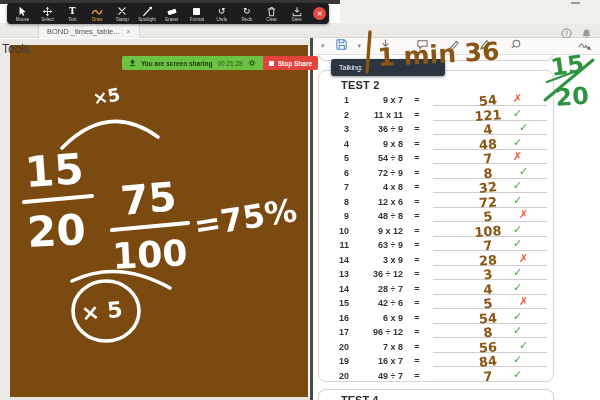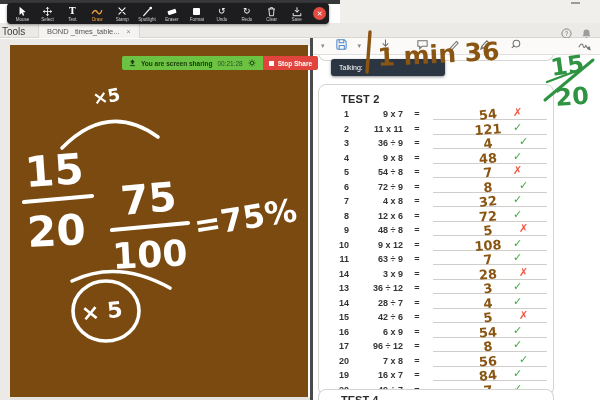--- a/index.html
+++ b/index.html
@@ -19,21 +19,21 @@
   .tb-item .lbl { font-size:4.5px; color:#d2d2d2; line-height:5px; white-space:nowrap; }
   .tb-item.active .lbl { color:#f0a33c; }
   .uglyph { font-size:9px; color:#fff; line-height:9px; }
   .tglyph { font-family:"DejaVu Serif", serif; font-size:9px; font-weight:bold; color:#fff; line-height:9px; }
   .fmt-sq { width:7px; height:7px; background:#fff; border-radius:1px; }
   .close-btn { width:13px; height:13px; border-radius:50%; background:#e14b41; color:#fff; font-size:7px;
     display:flex; align-items:center; justify-content:center; margin-left:4px; cursor:pointer; }
 
   
   .tab-bar { position:absolute; left:0; top:23px; right:0; height:15px; background:#eceae7; border-bottom:1px solid #d8d6d2; }
-  .tools-label { position:absolute; left:2px; top:26px; font-size:10px; color:#3c3c3c; z-index:2; }
+  .tools-label { position:absolute; left:2px; top:42px; font-size:12px; color:#3c3c3c; z-index:2; }
   .doc-tab { position:absolute; left:38px; top:23px; height:15px; background:#f4f3f1; border:1px solid #d8d6d2; border-bottom:none;
     display:flex; align-items:center; gap:7px; padding:0 8px; font-size:7.5px; color:#555; z-index:2; border-radius:2px 2px 0 0; }
   .tab-close { color:#888; font-size:7px; cursor:pointer; }
   .chrome-icons { position:absolute; right:8px; top:25px; display:flex; gap:9px; align-items:center; z-index:2; }
 
   
   .pdf-strip { position:absolute; left:313px; top:38px; right:0; height:17px; background:#fbfaf9; border-bottom:1px solid #e3e1de;
     display:flex; align-items:center; gap:10px; padding:0 8px; z-index:3; }
   .pdf-divider { position:absolute; left:310px; top:38px; width:3px; bottom:0; background:#4a4a4c; z-index:4; }
   .caret { font-size:7px; color:#8a8a8a; }
@@ -51,21 +51,21 @@
   .share-green { background:#6cc242; border-radius:2px 0 0 2px; display:flex; align-items:center; gap:5px; padding:0 7px; }
   .share-msg { font-size:6.5px; color:#17380b; }
   .share-timer { font-size:6.5px; color:#2c5220; font-weight:normal; }
   .share-red { background:#e0443c; border-radius:0 2px 2px 0; display:flex; align-items:center; gap:4px; padding:0 6px; cursor:pointer; }
   .stop-lbl { font-size:6.5px; color:#fff; }
   .stop-sq { width:5px; height:5px; border:1px solid #fff; background:#fff; }
 
   
   .prev-card { position:absolute; left:318px; top:48px; width:236px; height:13px; background:#fff;
     border:1px solid #d8d6d3; border-top:none; border-radius:0 0 8px 8px; z-index:2; }
-  .ws-card { position:absolute; left:318px; top:84px; width:236px; height:312px; background:#fff;
+  .ws-card { position:absolute; left:318px; top:70px; width:236px; height:312px; background:#fff;
     border:1px solid #d6d4d1; border-radius:8px; z-index:2; }
   .ws-title { padding:8px 0 0 22px; font-size:11px; font-weight:bold; color:#2b2b2b; letter-spacing:.2px; }
   .ws-rows { position:absolute; left:0; top:22px; right:0; bottom:2px; }
   .row { height:14.5px; display:flex; align-items:center; }
   .rn { width:30px; text-align:right; font-weight:bold; font-size:9px; color:#333; }
   .rx { width:50px; text-align:right; font-size:9px; color:#333; font-weight:600; margin-left:4px; }
   .req { width:28px; text-align:center; font-size:9px; color:#333; font-weight:600; }
   .rline { position:relative; width:114px; height:12px; border-bottom:1px solid #cfcecb; margin-left:2px; }
   .ans { position:absolute; left:24px; width:62px; bottom:-3px; text-align:center; font-family:"DejaVu Sans", sans-serif;
     font-size:13px; font-weight:bold; color:#8a5512; transform:rotate(-4deg); white-space:nowrap; }

